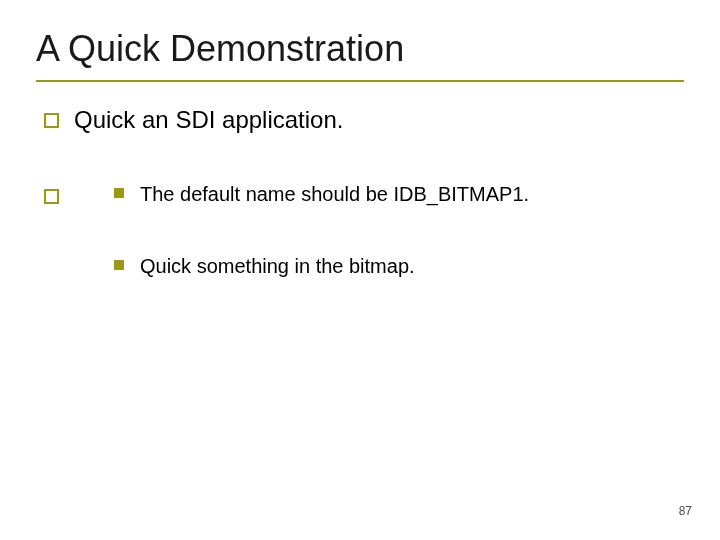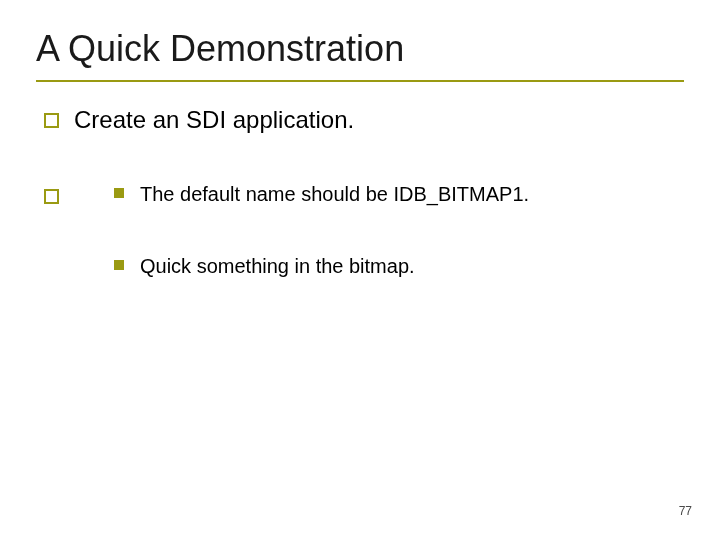--- a/index.html
+++ b/index.html
@@ -80,28 +80,28 @@
   }
 </style>
 </head>
 <body>
 
 <div class="slide">
   <h1 class="title">A Quick Demonstration</h1>
 
   <ul class="outer">
     <li>
-      <span>Create an SDI application.</span>
+      <span>Quick an SDI application.</span>
     </li>
     <li>
       <ul class="inner">
         <li>
           <span>The default name should be IDB_BITMAP1.</span>
         </li>
         <li>
           <span>Quick something in the bitmap.</span>
         </li>
       </ul>
     </li>
   </ul>
 
-  <div class="page-number">77</div>
+  <div class="page-number">87</div>
 </div>
 
 </body></html>

